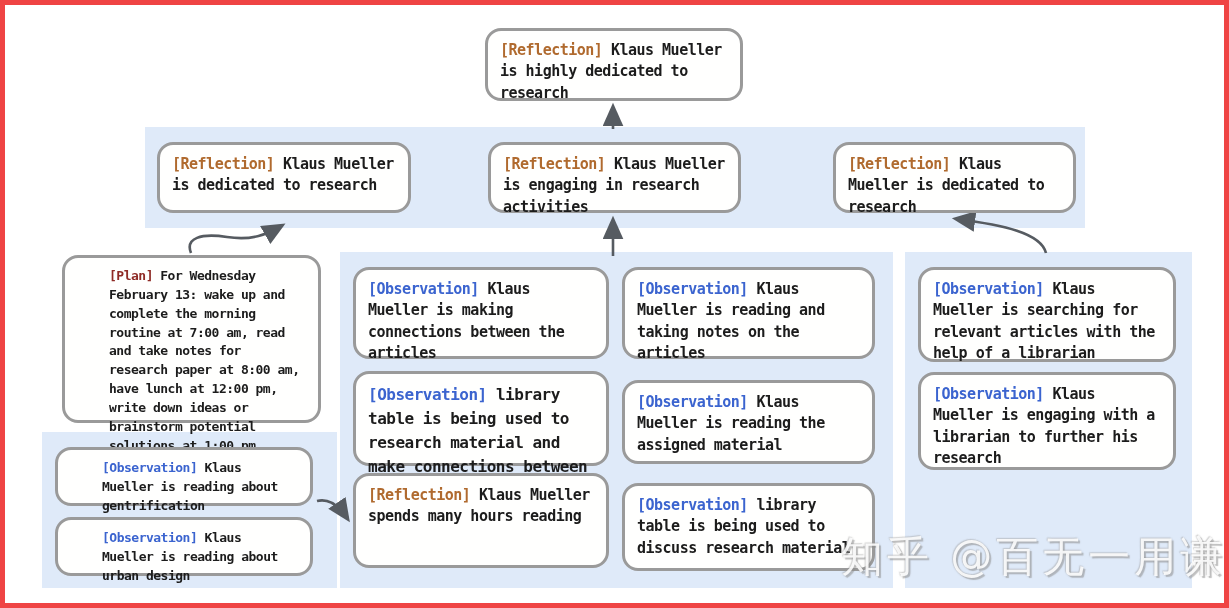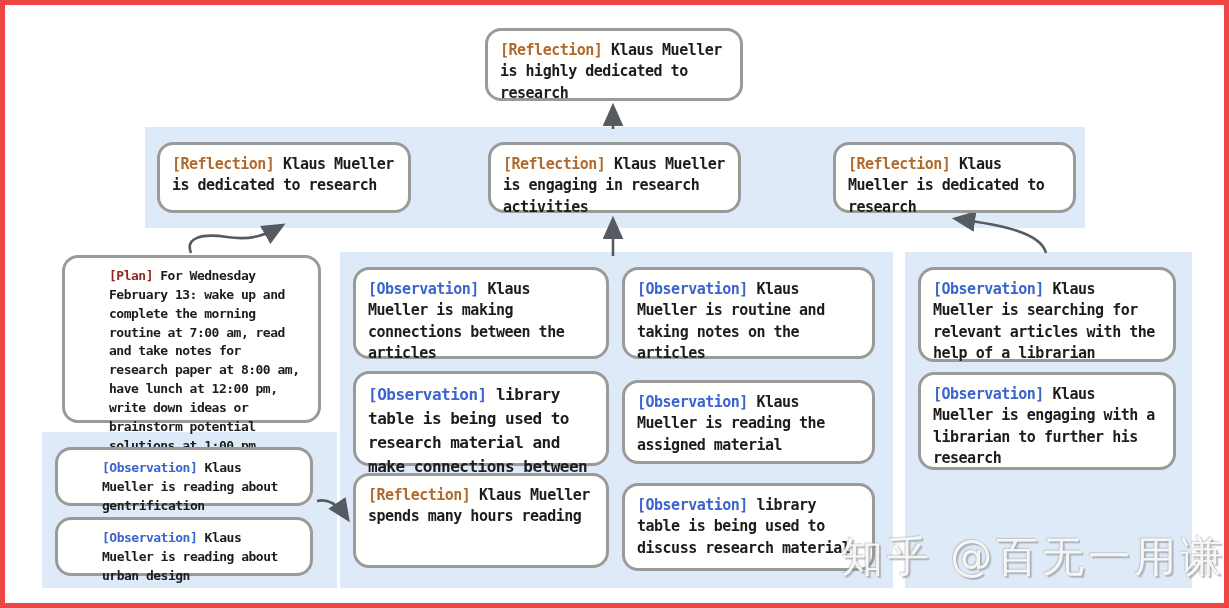--- a/index.html
+++ b/index.html
@@ -102,21 +102,21 @@
     <p><span class="tag-observation">[Observation]</span> <span>Klaus Mueller is reading about urban design</span></p>
   </div>
   <div class="node fs12" style="left:348px;top:366px;width:256px;height:95px;">
     <p><span class="tag-observation">[Observation]</span> <span>library table is being used to research material and make connections between the articles</span></p>
   </div>
   <div class="node" style="left:348px;top:468px;width:256px;height:95px;">
     <p><span class="tag-reflection">[Reflection]</span> <span>Klaus Mueller spends many hours reading</span></p>
   </div>
 
   <div class="node" style="left:617px;top:262px;width:253px;height:92px;">
-    <p><span class="tag-observation">[Observation]</span> <span>Klaus Mueller is routine and taking notes on the articles</span></p>
+    <p><span class="tag-observation">[Observation]</span> <span>Klaus Mueller is reading and taking notes on the articles</span></p>
   </div>
   <div class="node" style="left:617px;top:375px;width:253px;height:84px;">
     <p><span class="tag-observation">[Observation]</span> <span>Klaus Mueller is reading the assigned material</span></p>
   </div>
   <div class="node" style="left:617px;top:478px;width:253px;height:88px;">
     <p><span class="tag-observation">[Observation]</span> <span>library table is being used to discuss research material</span></p>
   </div>
 
   <div class="node" style="left:913px;top:262px;width:258px;height:95px;">
     <p><span class="tag-observation">[Observation]</span> <span>Klaus Mueller is searching for relevant articles with the help of a librarian</span></p>

